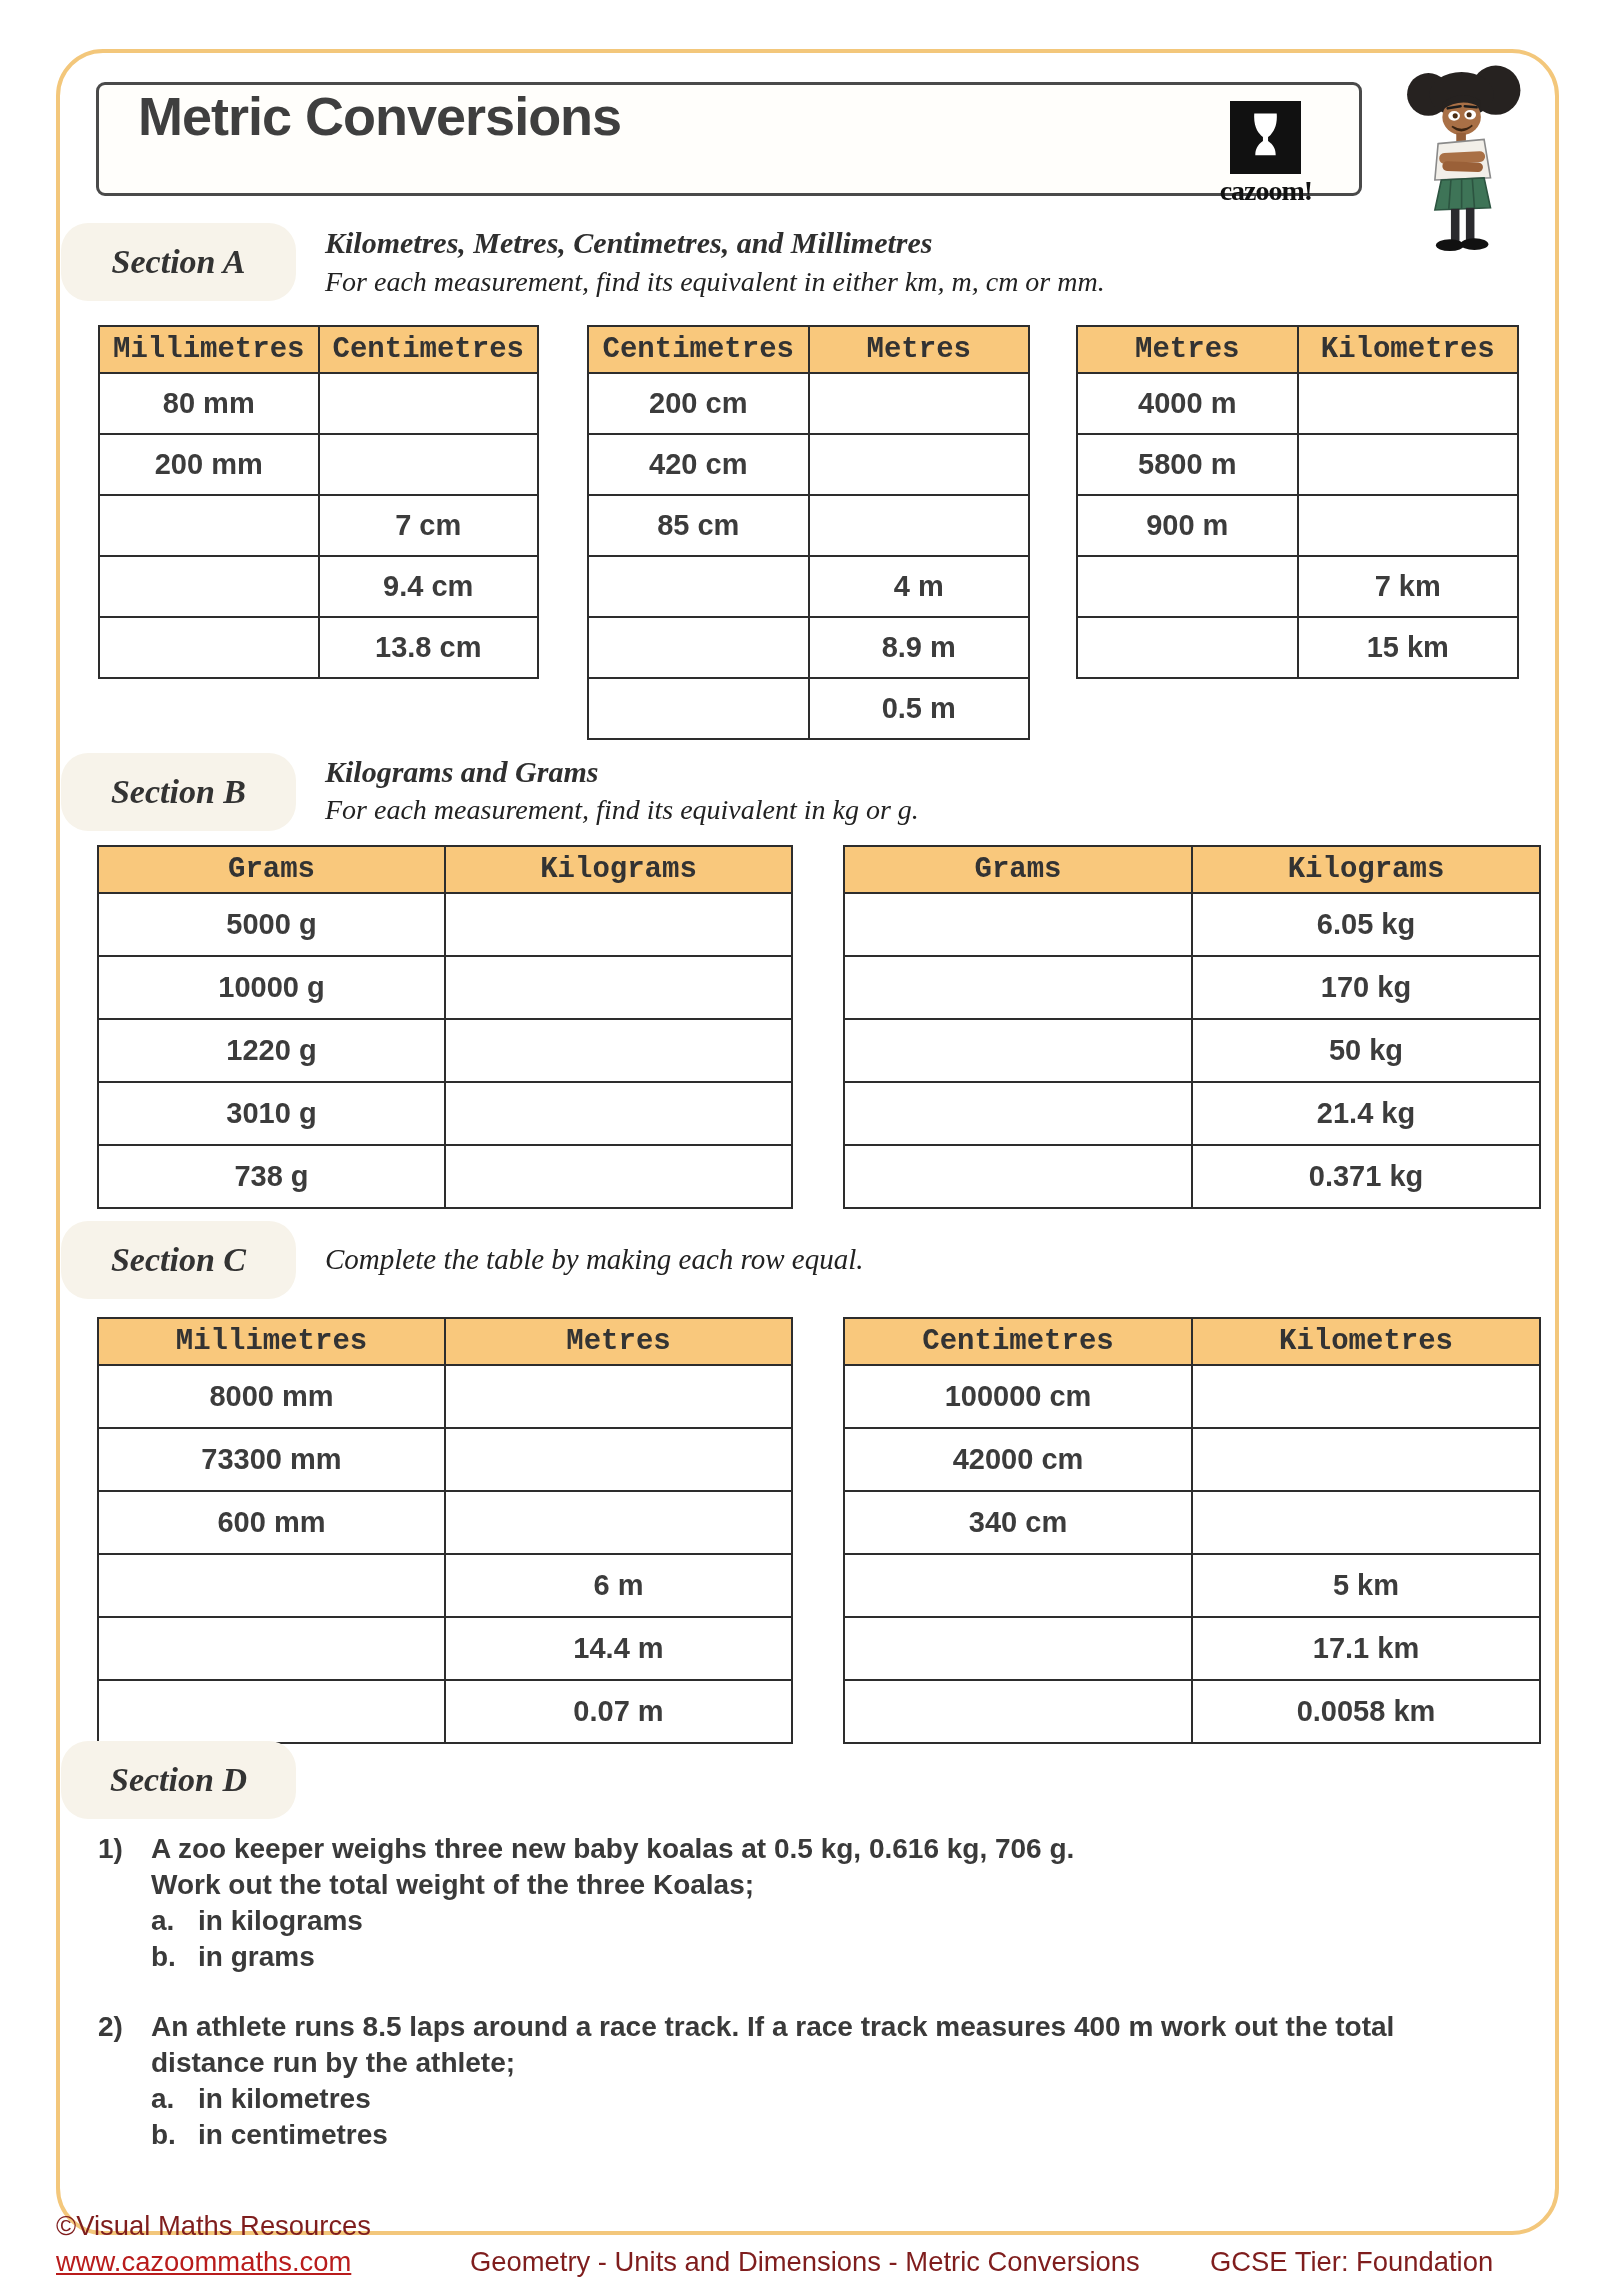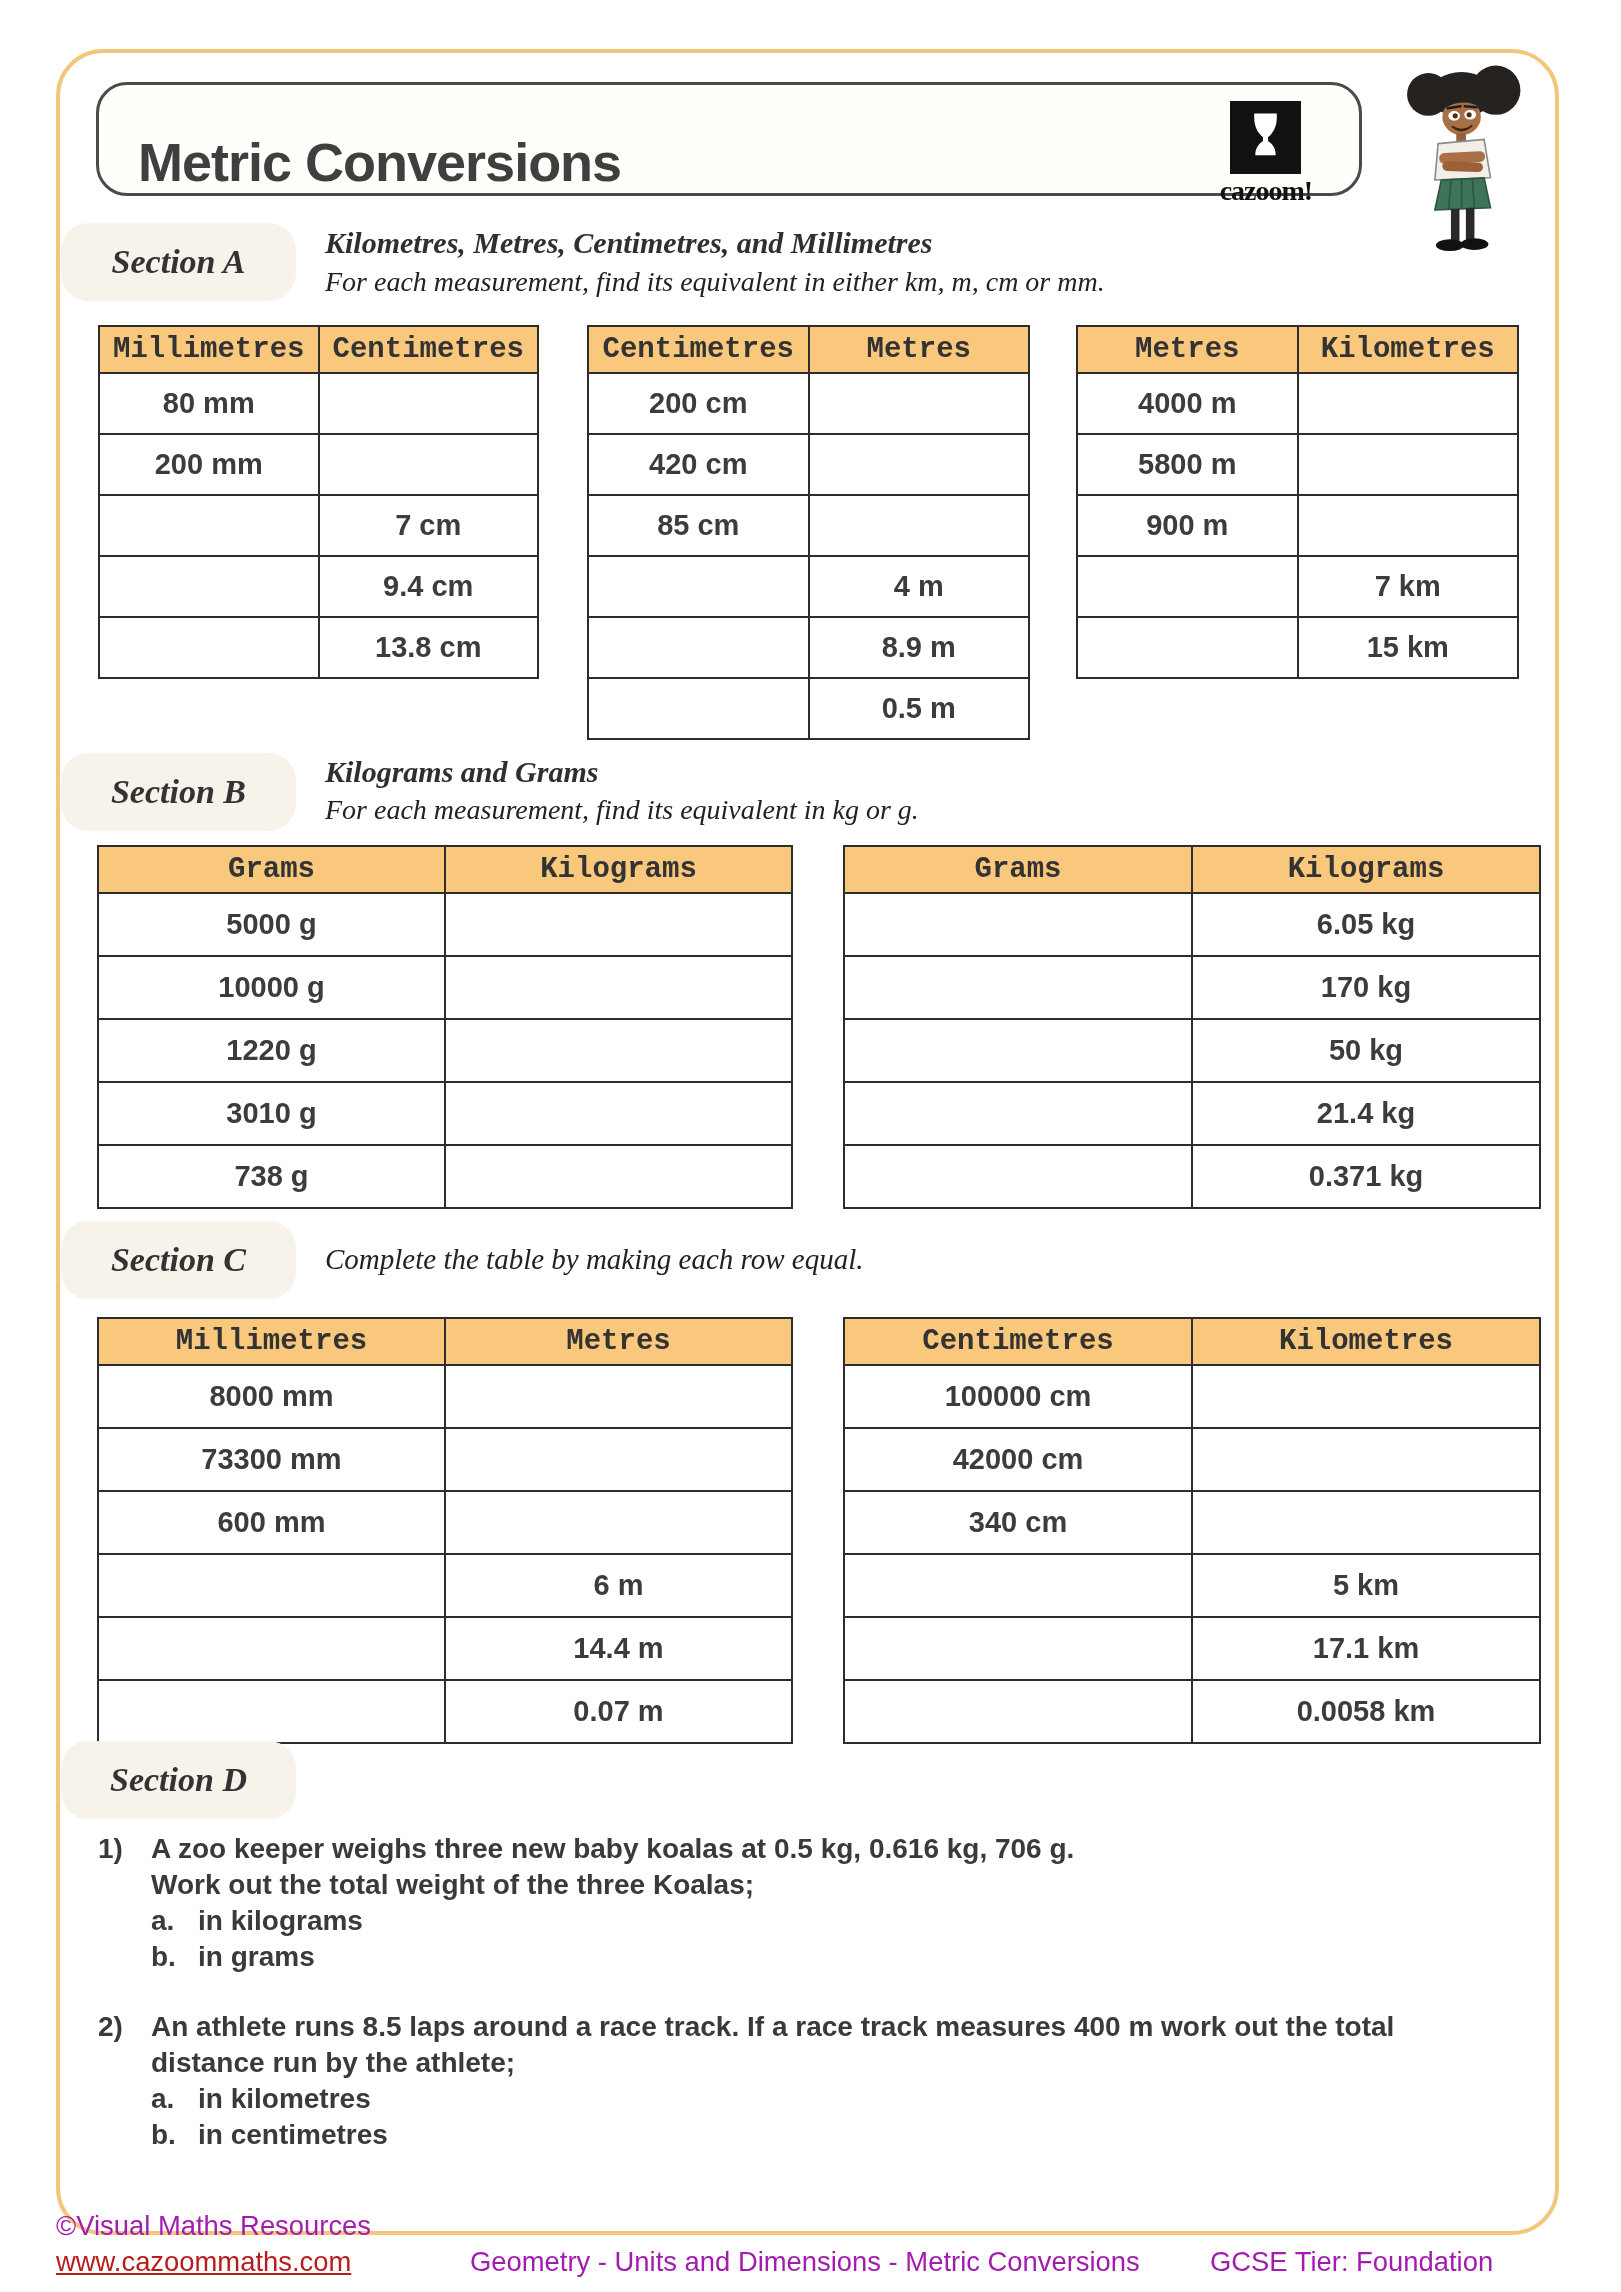--- a/index.html
+++ b/index.html
@@ -12,22 +12,22 @@
 
   
   .page-border{
     position:absolute;left:56px;top:49px;width:1503px;height:2186px;
     border:4.9px solid #F3C77B;border-radius:47px;box-sizing:border-box;
   }
 
   
   .title-box{
     position:absolute;left:96px;top:82px;width:1266px;height:114px;
-    background:#FFFEFB;border:3.9px solid #4a4a4a;border-radius:31px;
-    box-sizing:border-box;display:flex;align-items:flex-end;
+    background:#FFFEFB;border:3.9px solid #4a4a4a;border-radius:9px;
+    box-sizing:border-box;display:flex;align-items:flex-start;
   }
   .page-title{
     margin:0 0 0 39px;font-size:54px;font-weight:700;color:#3f3f3f;
     letter-spacing:-1px;font-family:"Liberation Sans",sans-serif;
   }
   .logo-row{
     position:absolute;right:19.6px;top:0;height:100%;
     display:flex;align-items:center;gap:15.7px;flex-direction:column;
   }
   .cazoom-block{display:flex;flex-direction:column;align-items:center;}
@@ -67,21 +67,21 @@
   
   .problem{
     position:absolute;left:98px;display:flex;
     font-weight:700;font-size:28px;line-height:36px;color:#3a3a3a;
   }
   .pnum{width:53px;flex:none;}
   .pitem{display:flex;}
   .ilabel{width:47px;flex:none;}
 
   
-  .footer-text{position:absolute;font-size:27.4px;color:#a21caf;text-align:center;}
+  .footer-text{position:absolute;font-size:27.4px;color:#7f1d1d;text-align:center;}
   .footer-link{
     position:absolute;font-size:27.4px;color:#b91c1c;
     text-decoration:underline;cursor:pointer;
   }
 </style>
 </head>
 <body>
 
 <div class="page-border"></div>
 

